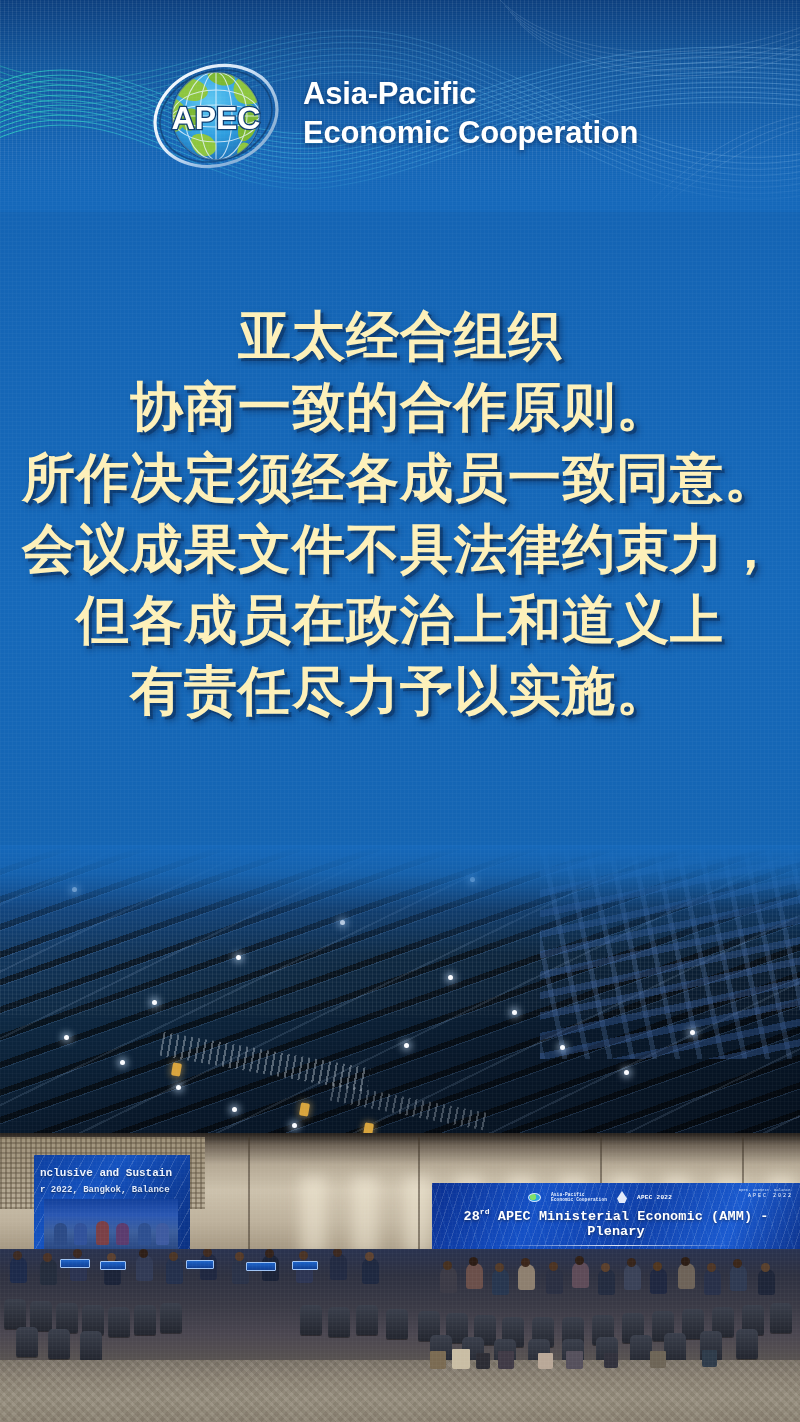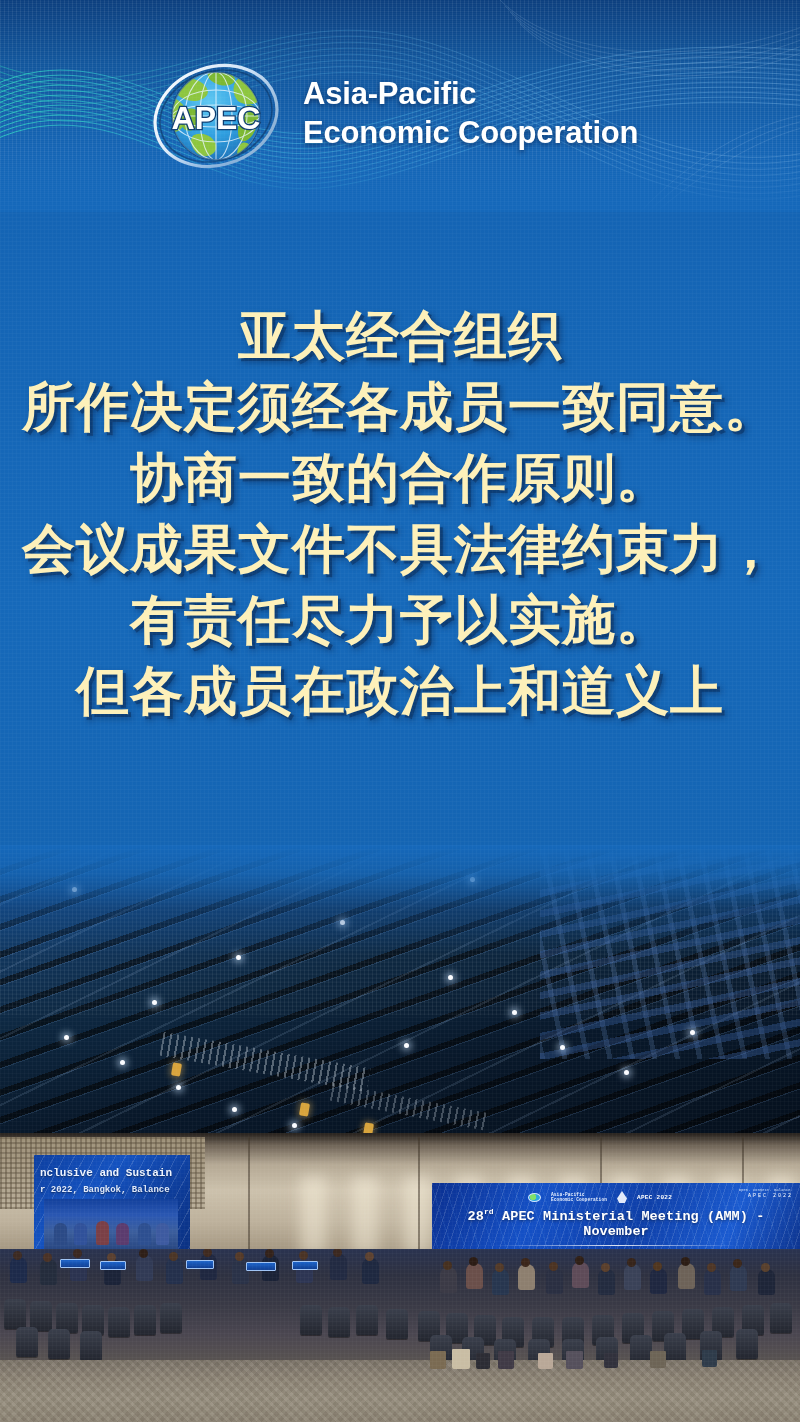--- a/index.html
+++ b/index.html
@@ -399,25 +399,25 @@
     <div class="apec-title">
       <span>Asia-Pacific</span>
       <span class="l2">Economic Cooperation</span>
     </div>
 
     <div class="hdr-fade-bottom"></div>
   </div>
 
   <div class="quote">
     <span class="qline">亚太经合组织</span>
+    <span class="qline">协商一致的合作原则。</span>
     <span class="qline">所作决定须经各成员一致同意。</span>
-    <span class="qline">协商一致的合作原则。</span>
     <span class="qline">会议成果文件不具法律约束力，</span>
+    <span class="qline">但各成员在政治上和道义上</span>
     <span class="qline">有责任尽力予以实施。</span>
-    <span class="qline">但各成员在政治上和道义上</span>
   </div>
 
   <div class="photo">
     <div class="photo-inner">
 
       <div class="ceiling">
         <div class="ceil-rails"></div>
         <div class="ceil-rails2"></div>
         <div class="ceil-panels"></div>
         <div class="truss"></div>
@@ -476,21 +476,21 @@
           </span>
           <span class="bl-drop"></span>
           <span class="bl-2022">APEC 2022</span>
         </div>
 
         <div class="banner-mark">
           <div class="bm1">Open. Connect. Balance.</div>
           <div class="bm2">APEC 2022</div>
         </div>
 
-        <div class="b-l1"><span>28</span><sup>rd</sup><span> APEC Ministerial Meeting (AMM) - November</span></div>
+        <div class="b-l1"><span>28</span><sup>rd</sup><span> APEC Ministerial Economic (AMM) - Plenary</span></div>
         <div class="b-rule"></div>
         <div class="b-l3">17 November 2022, Bangkok, Thailand</div>
       </div>
 
       <div class="crowd">
         <div class="crowd-base"></div>
 
         <span class="person" style="left:10px;top:8px;background:#1d2a4a"></span>
         <span class="phead" style="left:13px;top:2px;background:#3c2a22"></span>
         <span class="person" style="left:40px;top:10px;background:#242c3c"></span>

